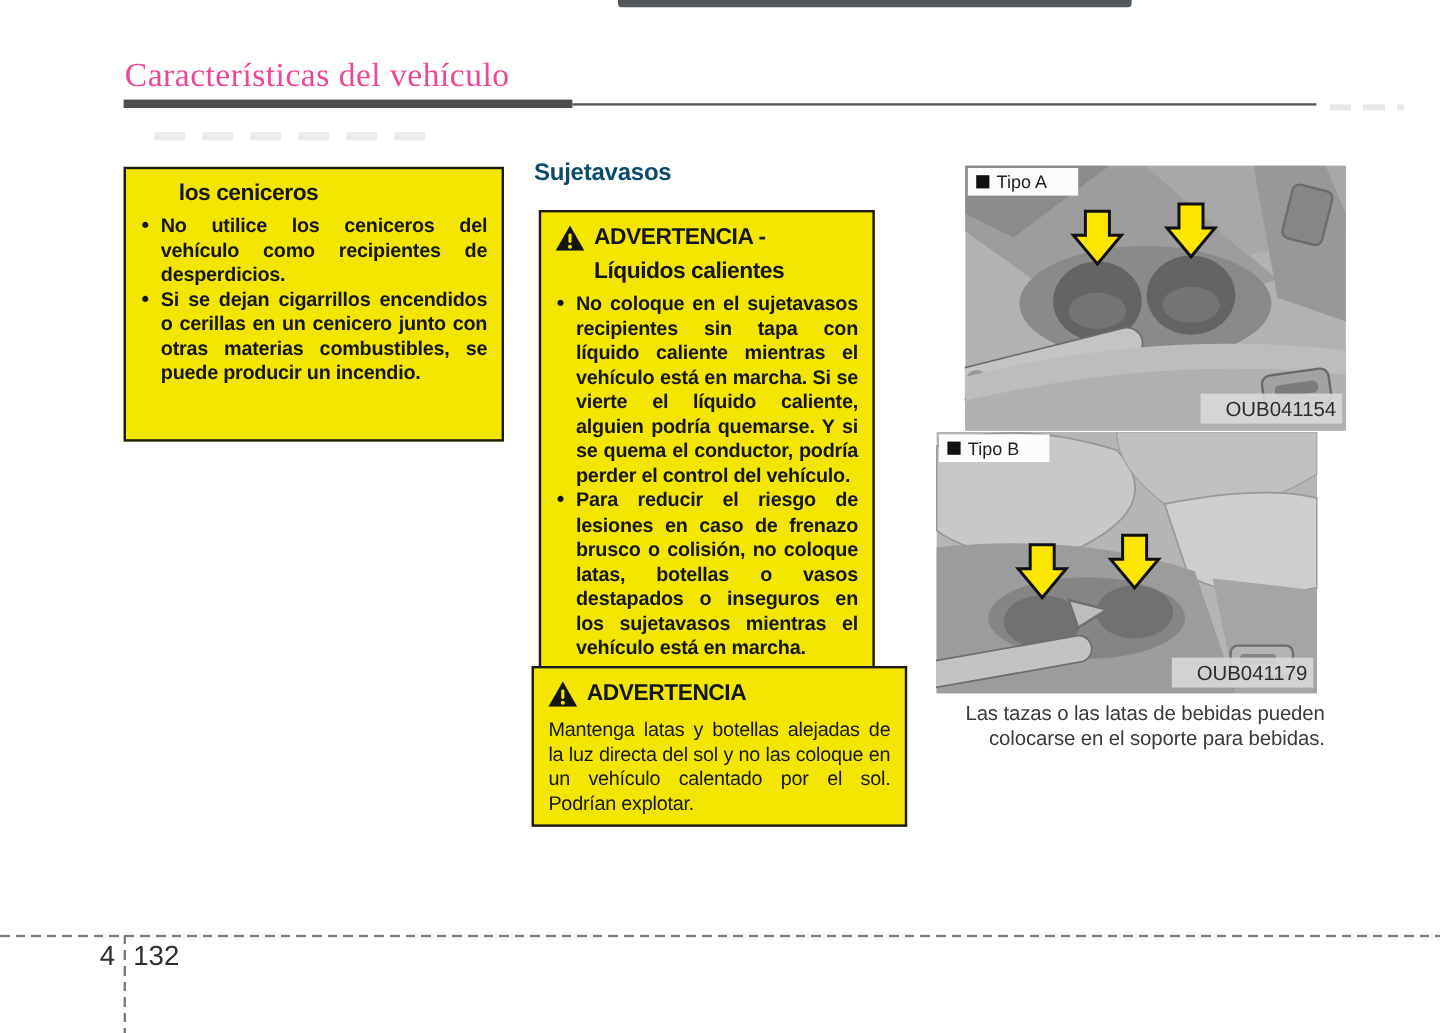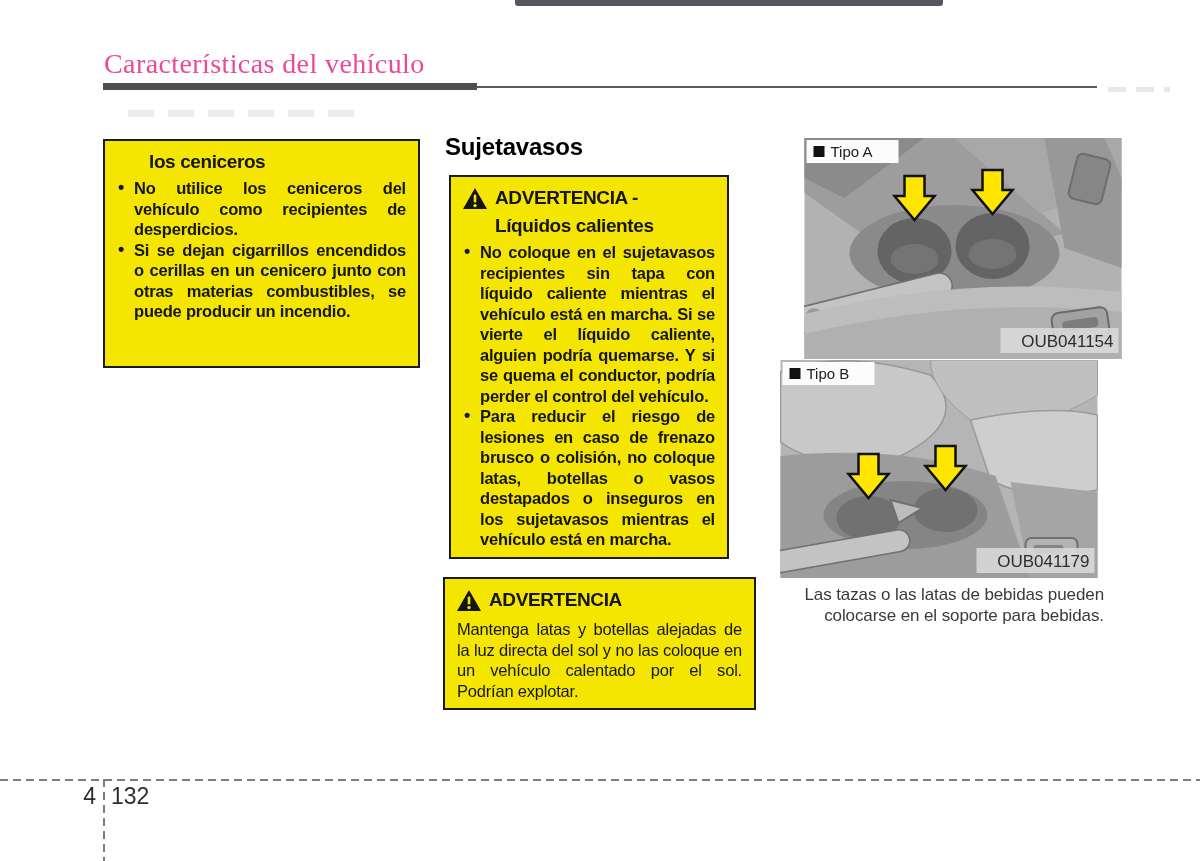--- a/index.html
+++ b/index.html
@@ -24,23 +24,23 @@
   .warn-title{display:flex;align-items:flex-start;gap:8px;font-weight:bold;font-size:19px;line-height:23px;letter-spacing:-.4px;}
   .warn-title .tri{flex:0 0 auto;margin-top:2px;}
   .warn-title-line2{font-weight:bold;font-size:19px;line-height:23px;letter-spacing:-.4px;margin-left:32px;}
   .bullets{margin-top:5px;}
   .bullet{position:relative;padding-left:17px;font-weight:bold;font-size:16.5px;line-height:20.5px;
     text-align:justify;letter-spacing:-.2px;}
   .bullet::before{content:"\2022";position:absolute;left:1px;top:-1px;font-size:18px;}
   .warn-body{font-weight:normal;font-size:16.5px;line-height:20.5px;text-align:justify;letter-spacing:-.2px;margin-top:3px;}
   .box-ashtray{left:103px;top:139px;width:317px;min-height:229px;}
   .box-hot{left:449px;top:175px;width:280px;min-height:360px;}
-  .box-sun{left:443px;top:577px;width:313px;min-height:126px;}
+  .box-sun{left:443px;top:555px;width:313px;min-height:126px;}
   
-  .section-heading{position:absolute;left:445px;top:133px;font-size:24px;font-weight:bold;letter-spacing:-.2px;color:#000000;}
+  .section-heading{position:absolute;left:445px;top:133px;font-size:20px;font-weight:bold;letter-spacing:-.2px;color:#0c4a6e;}
   .figure-caption{position:absolute;left:782px;top:584px;width:322px;font-size:17px;line-height:21px;color:#3a3a3a;letter-spacing:-.1px;text-align:right;}
   
   .figure{position:absolute;width:318px;}
   .fig-a{left:756px;top:138px;height:221px;margin-left:48px;}
   .fig-b{left:780px;top:360px;height:218px;}
   .figure svg{display:block;width:100%;height:100%;}
   
   .crop-h{position:absolute;left:0;top:779px;width:1200px;height:2px;
     background:repeating-linear-gradient(90deg,#7d7d7d 0 8px,transparent 8px 13px);}
   .crop-v{position:absolute;left:103px;top:779px;width:2px;height:82px;

